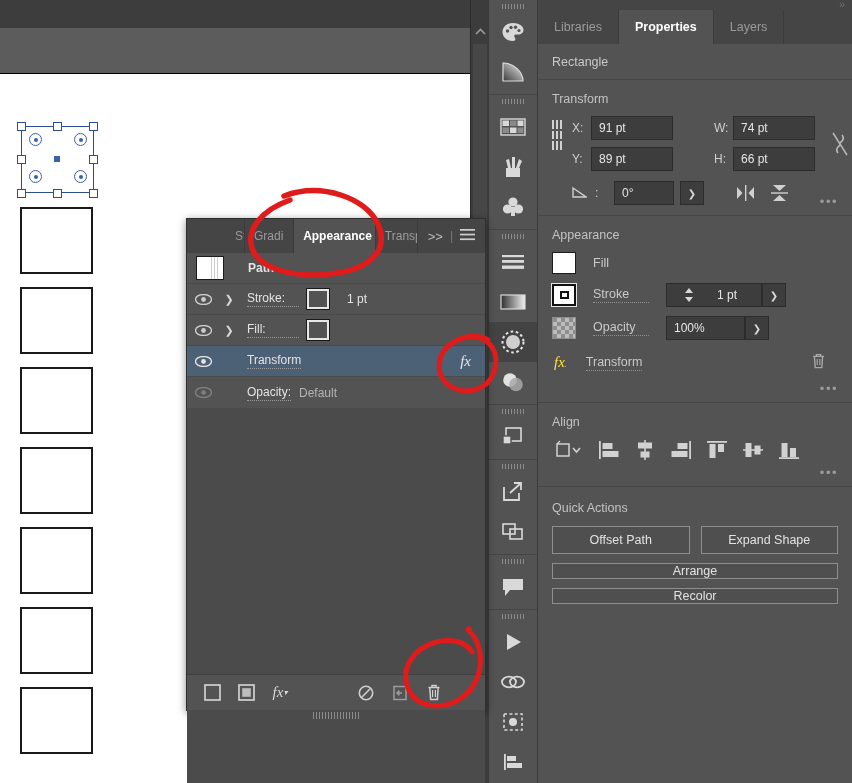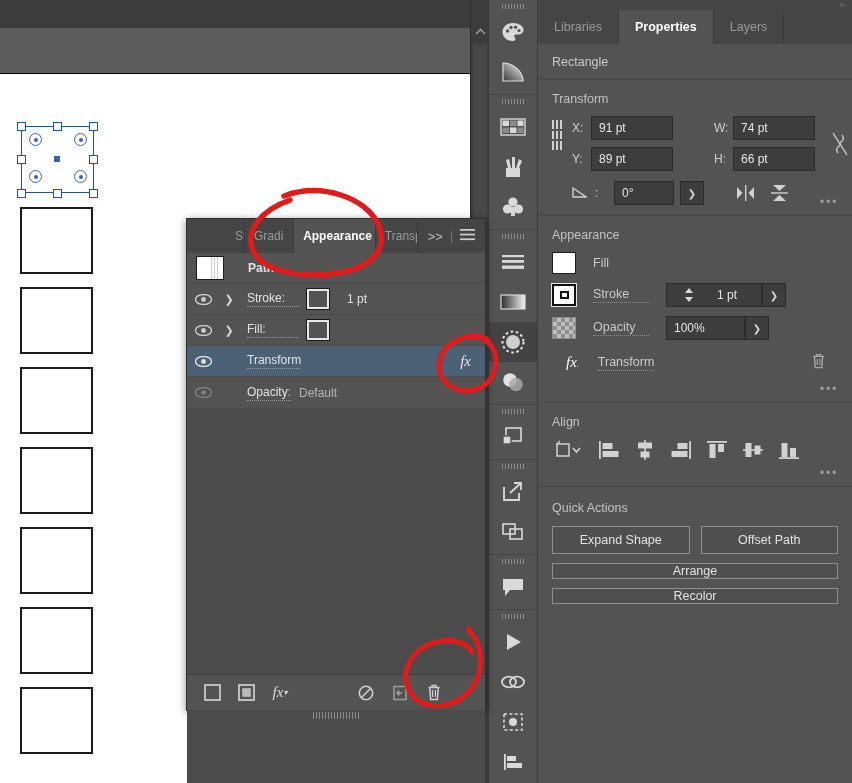--- a/index.html
+++ b/index.html
@@ -612,21 +612,21 @@
       <span class="ap2-sw" style="border:1px solid #8d8d8d; background:
               repeating-conic-gradient(#bdbdbd 0 25%, #8e8e8e 0 50%) 0 0/8px 8px;"></span>
       <span class="ap2-lab dotted">Opacity</span>
       <span style="display:flex; align-items:center;">
         <span class="inp" style="width:79px;">100%</span>
         <span class="sel-arrow">❯</span>
       </span>
     </div>
 
     <div class="ap2-row" style="margin-top:14px; position:relative;">
-      <span style="font-style:italic; font-family:'Liberation Serif',serif; font-size:15px; color:#ffffff; margin-left:14px;">fx<span style="font-size:8px;">.</span></span>
+      <span style="font-style:italic; font-family:'Liberation Serif',serif; font-size:15px; color:#fde047; margin-left:2px;">fx<span style="font-size:8px;">.</span></span>
       <span class="ap2-lab dotted" style="margin-left:2px; min-width:auto;">Transform</span>
       <span style="position:absolute; right:12px;">
         <svg width="15" height="16" viewBox="0 0 15 16">
           <path d="M2 3.4 H13 M5.4 3.4 V1.6 H9.6 V3.4 M3.4 3.4 L4.2 14.6 H10.8 L11.6 3.4" fill="none" stroke="#a8a8a8" stroke-width="1.4"></path>
           <path d="M6.2 6 V12 M8.8 6 V12" stroke="#a8a8a8" stroke-width="1.1"></path>
         </svg>
       </span>
     </div>
 
     <div class="p-ellipsis">•••</div>
@@ -685,22 +685,22 @@
         </svg>
       </span>
     </div>
     <div class="p-ellipsis">•••</div>
   </div>
 
   <div class="p-section" style="border-bottom:none; padding-top:14px;">
     <div class="qa-title">Quick Actions</div>
     <div class="qa-grid">
       <div class="qa-pair">
+        <div class="btn">Offset Path</div>
         <div class="btn">Expand Shape</div>
-        <div class="btn">Offset Path</div>
       </div>
       <div class="btn">Arrange</div>
       <div class="btn">Recolor</div>
     </div>
   </div>
 </div>
 
 <svg class="annot" width="852" height="783" viewBox="0 0 852 783" style="left:0; top:0;">
 
   <path d="M284 196 C 322 182, 366 198, 378 224 C 390 252, 368 270, 330 274

